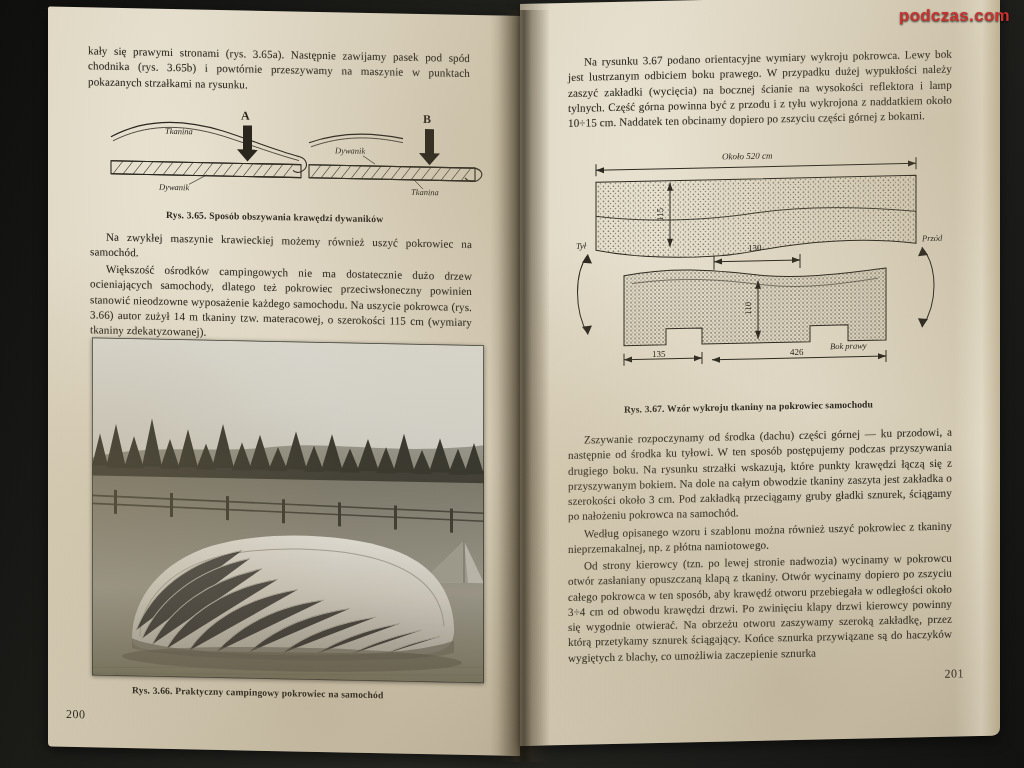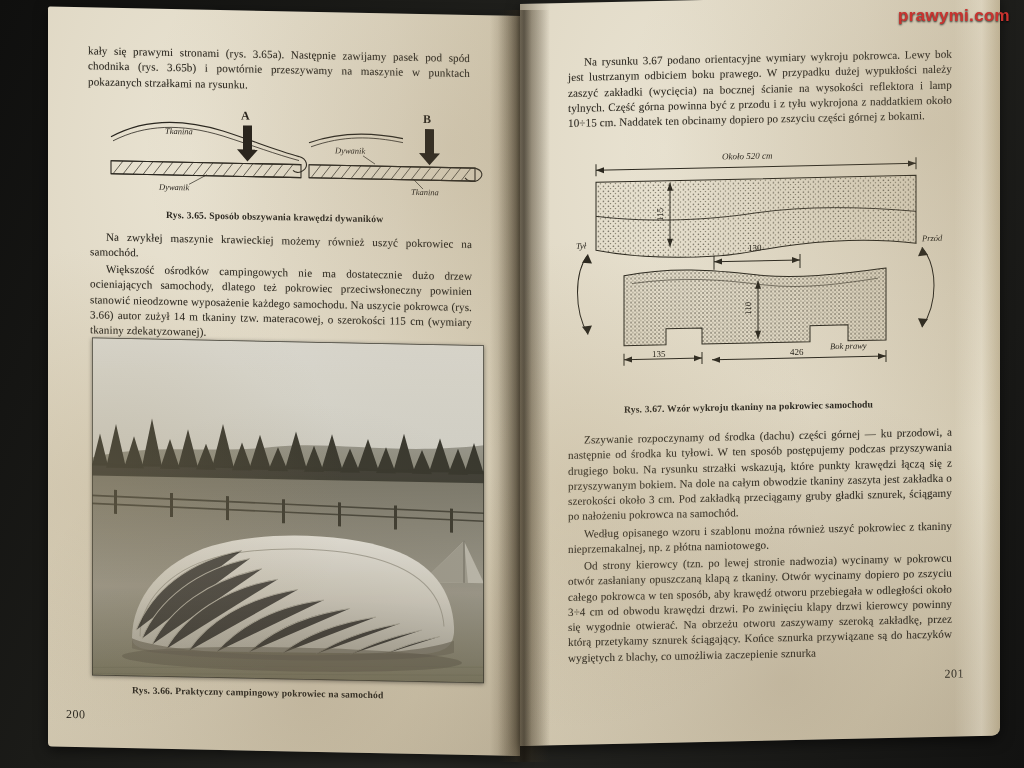--- a/index.html
+++ b/index.html
@@ -178,21 +178,21 @@
     left:0; top:0; width:30px; height:100%;
     background: linear-gradient(to left, rgba(60,48,28,0), rgba(60,48,28,.42));
     pointer-events:none;
   }
 </style>
 </head>
 <body>
 
 <div id="scene">
   <div class="backdrop"></div>
-  <div class="watermark">prawymi.com</div>
+  <div class="watermark">podczas.com</div>
 
   <div class="book">
 
     <div class="page page-left">
       <div class="content">
 
         <div class="txt" style="left:40px; top:36px; width:382px;">
           <p>kały się prawymi stronami (rys. 3.65a). Następnie zawijamy pasek pod spód chodnika (rys. 3.65b) i powtórnie przeszywamy na maszynie w punktach pokazanych strzałkami na rysunku.</p>
         </div>
 

